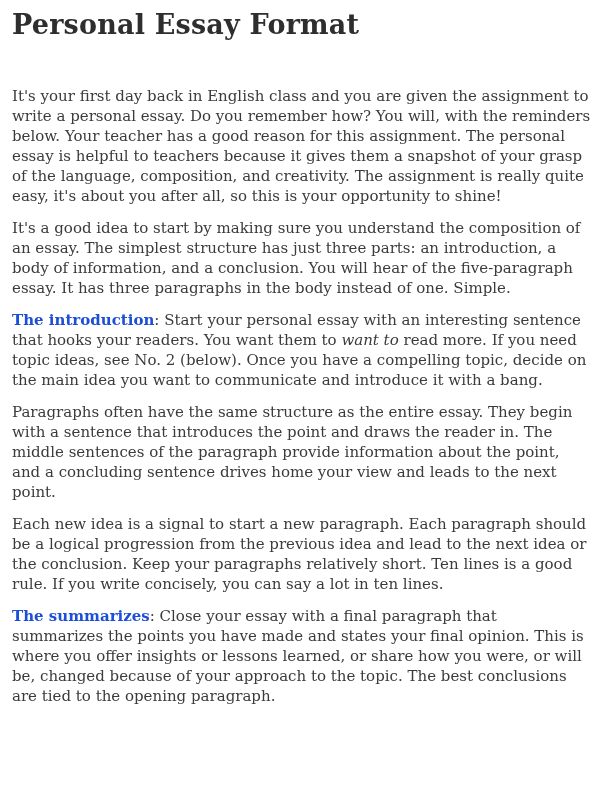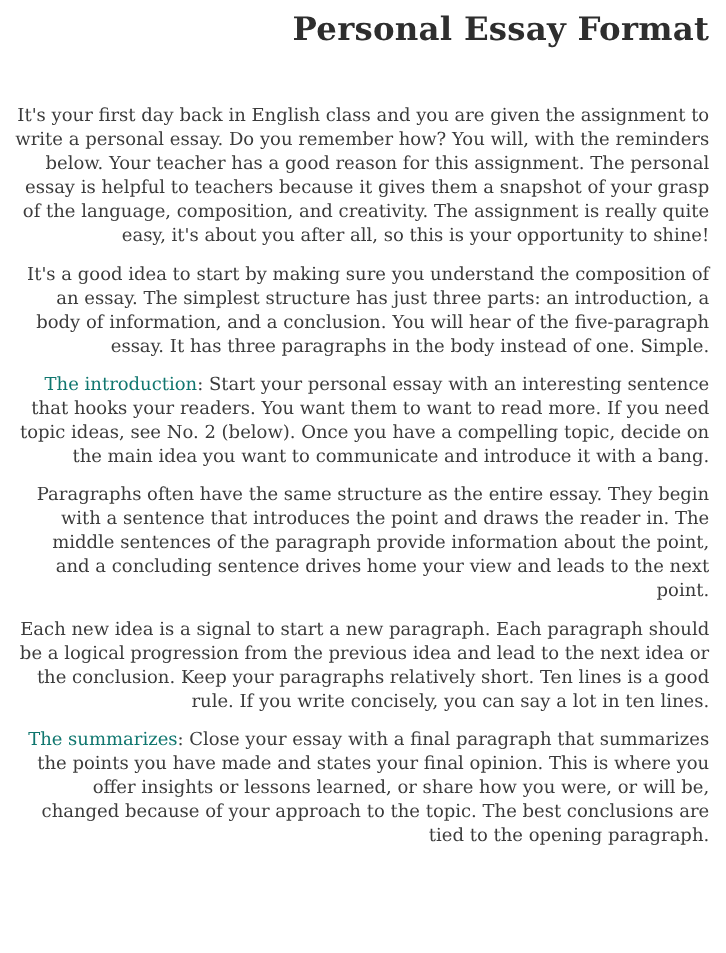--- a/index.html
+++ b/index.html
@@ -13,38 +13,37 @@
     overflow: hidden;
     font-family: "DejaVu Serif", serif;
     color: #3b3b3b;
   }
   .page {
     box-sizing: border-box;
     width: 605px;
     height: 794px;
     padding: 8px 14px 0 12px;
     background: #ffffff;
-    text-align: right;
   }
   h1.page-title {
     margin: 0 0 44px 0;
     font-size: 27px;
     line-height: 34px;
     font-weight: bold;
     color: #2e2e2e;
     letter-spacing: 0.2px;
   }
   p.essay-paragraph {
     margin: 0 0 12px 0;
     font-size: 15px;
     line-height: 20px;
     color: #3b3b3b;
   }
-  .seg-bold   { font-weight: normal; color: #0f766e; }
-  .seg-italic { }
+  .seg-bold   { font-weight: bold; color: #1d4ed8; }
+  .seg-italic { font-style: italic; }
 </style>
 </head>
 <body>
 
 <div class="page">
 
   <h1 class="page-title">Personal Essay Format</h1>
 
   <main>
 

